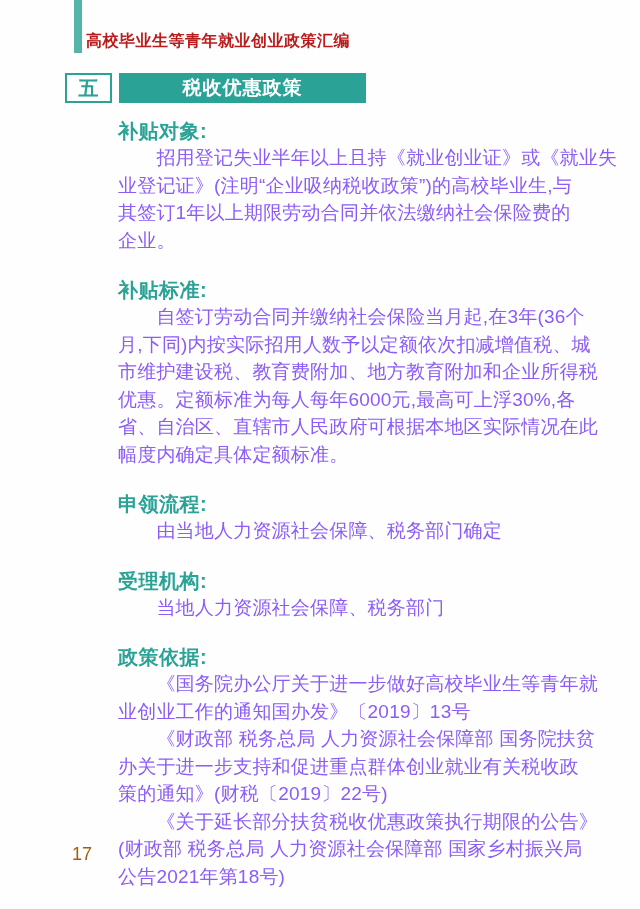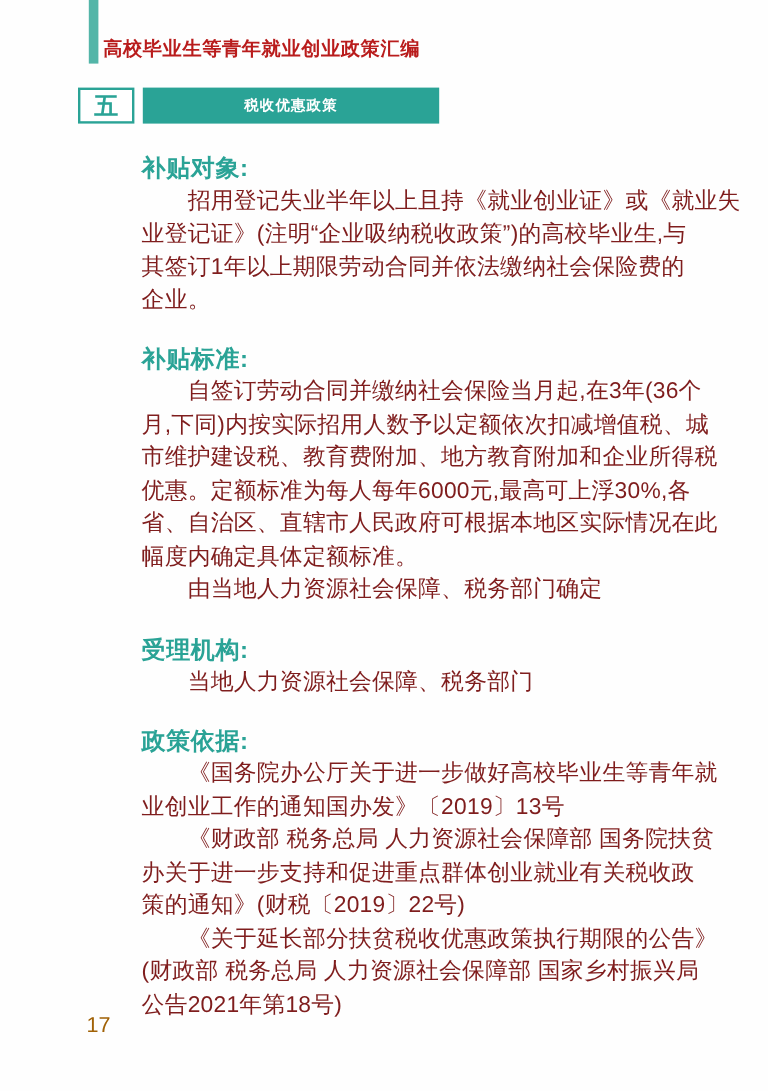--- a/index.html
+++ b/index.html
@@ -52,21 +52,21 @@
     font-weight: bold;
     display: flex;
     align-items: center;
     justify-content: center;
   }
   .banner-title {
     width: 247px;
     height: 30px;
     background: #2aa396;
     color: #ffffff;
-    font-size: 12px;
+    font-size: 19px;
     font-weight: bold;
     letter-spacing: 1px;
     display: flex;
     align-items: center;
     justify-content: center;
   }
   .content {
     position: absolute;
     left: 118px;
     top: 112px;
@@ -75,29 +75,29 @@
   .sec-heading {
     font-size: 20px;
     line-height: 25px;
     font-weight: bold;
     color: #2aa396;
     letter-spacing: 0.5px;
     margin-top: 24px;
     white-space: nowrap;
   }
   .sec-heading:first-child {
-    margin-top: 17px;
+    margin-top: 7px;
   }
   .paragraph {
     margin: 0;
   }
   .line {
     font-size: 19px;
     line-height: 27.5px;
-    color: #7f1d1d;
+    color: #8b5cf6;
     white-space: nowrap;
     letter-spacing: 0.2px;
   }
   .page-number {
     position: absolute;
     left: 72px;
     top: 844px;
     font-size: 18px;
     color: #a16207;
   }
@@ -124,20 +124,21 @@
       </div>
       <div class="sec-heading">补贴标准:</div>
       <div class="paragraph">
         <div class="line">　　自签订劳动合同并缴纳社会保险当月起,在3年(36个</div>
         <div class="line">月,下同)内按实际招用人数予以定额依次扣减增值税、城</div>
         <div class="line">市维护建设税、教育费附加、地方教育附加和企业所得税</div>
         <div class="line">优惠。定额标准为每人每年6000元,最高可上浮30%,各</div>
         <div class="line">省、自治区、直辖市人民政府可根据本地区实际情况在此</div>
         <div class="line">幅度内确定具体定额标准。</div>
       </div>
+      <div class="sec-heading">申领流程:</div>
       <div class="paragraph">
         <div class="line">　　由当地人力资源社会保障、税务部门确定</div>
       </div>
       <div class="sec-heading">受理机构:</div>
       <div class="paragraph">
         <div class="line">　　当地人力资源社会保障、税务部门</div>
       </div>
       <div class="sec-heading">政策依据:</div>
       <div class="paragraph">
         <div class="line">　　《国务院办公厅关于进一步做好高校毕业生等青年就</div>

